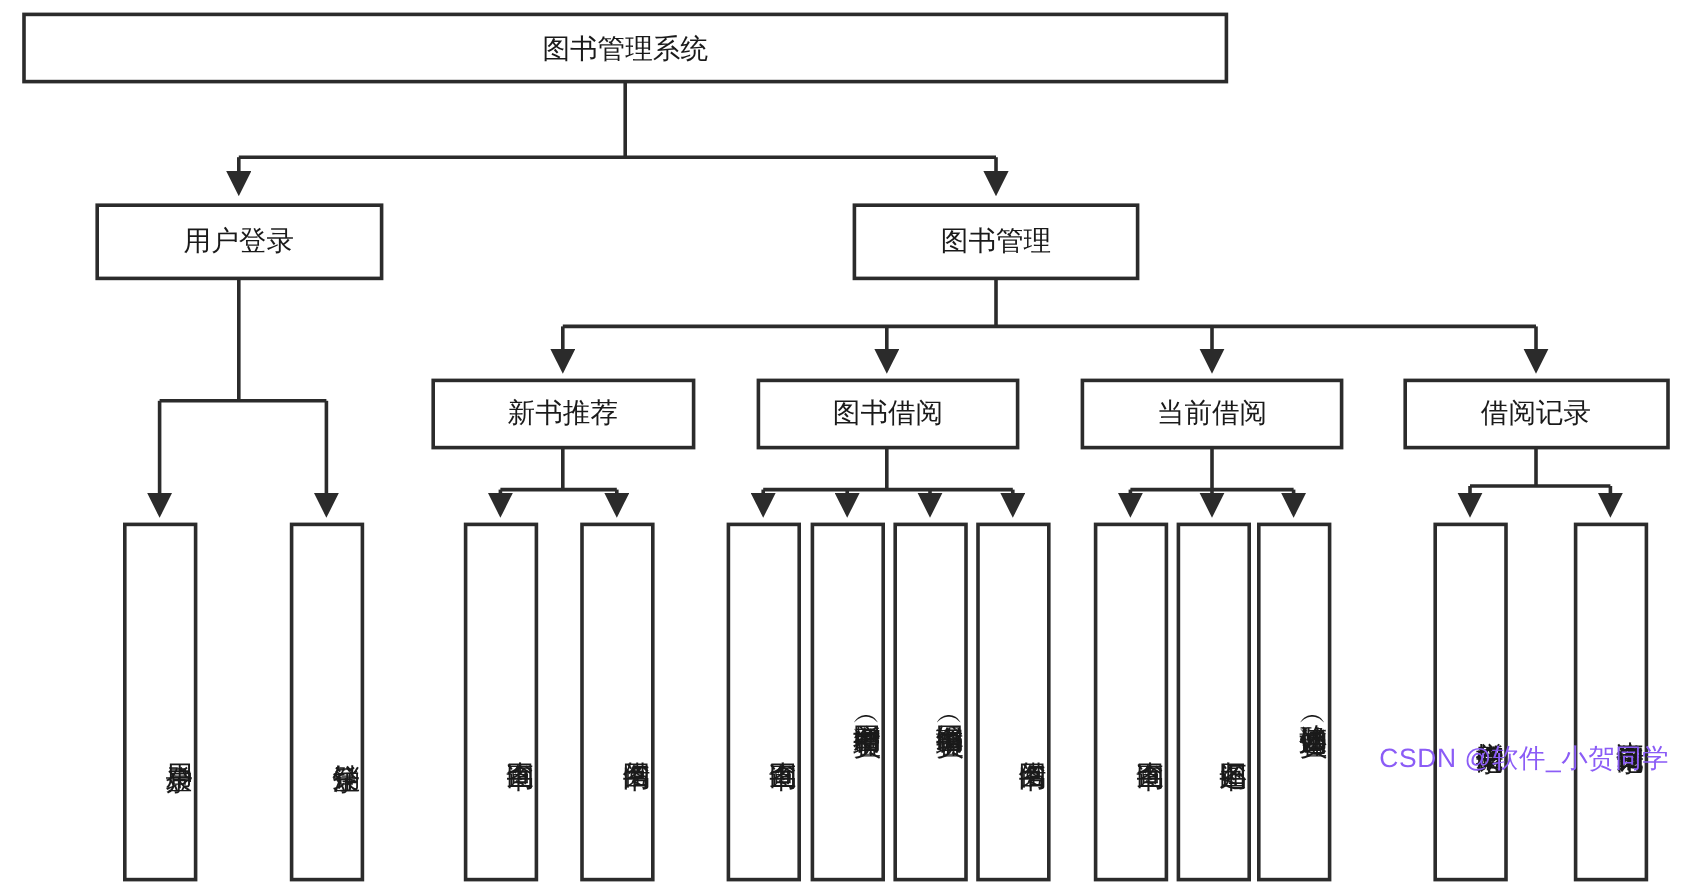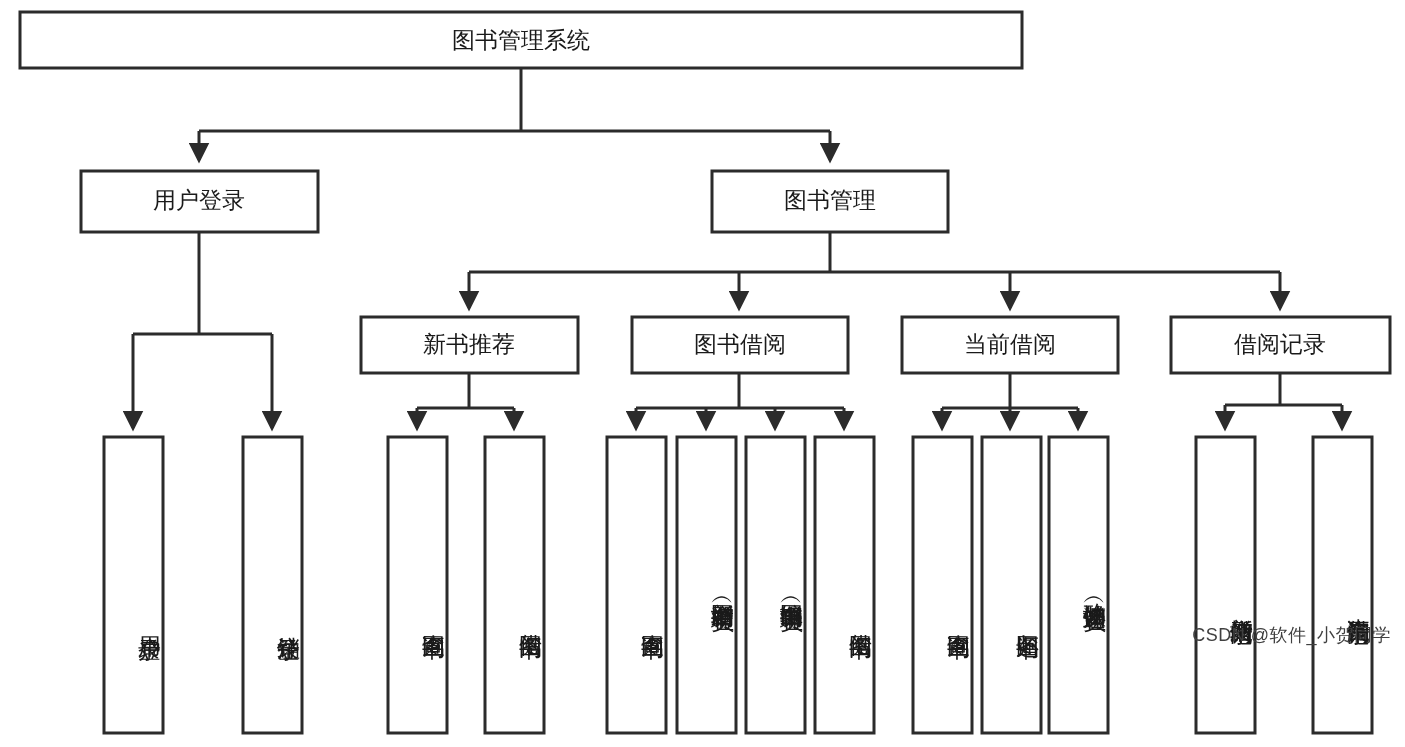--- a/index.html
+++ b/index.html
@@ -57,22 +57,22 @@
     align-items: flex-start;
     justify-content: center;
     white-space: nowrap;
     pointer-events: none;
   }
   .watermark {
     position: absolute;
     right: 14px;
     bottom: 8px;
     font-family: "Liberation Sans", sans-serif;
-    font-size: 18px;
-    color: #404040;
+    font-size: 22px;
+    color: #8b5cf6;
     letter-spacing: 0.5px;
     white-space: nowrap;
   }
 </style>
 </head>
 <body>
 
 <div id="diagram-root">
 
   <svg class="flow" viewBox="0 0 1405 747">

